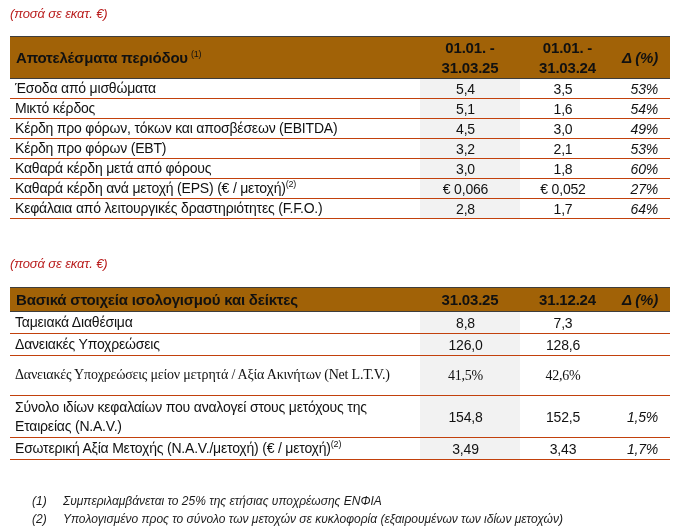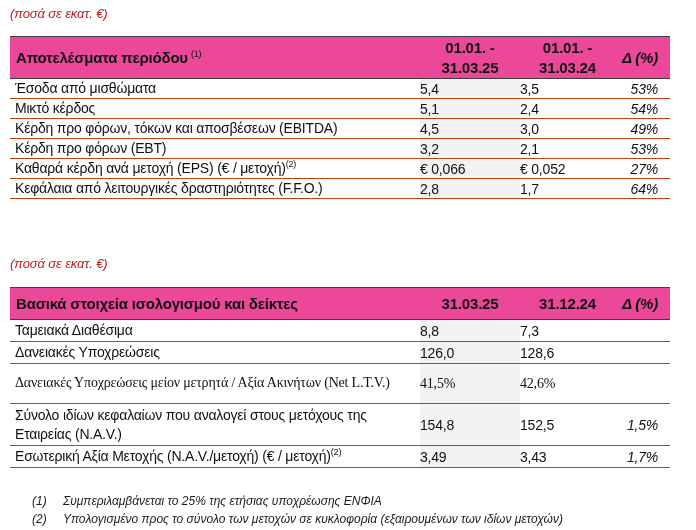--- a/index.html
+++ b/index.html
@@ -27,33 +27,33 @@
     position: absolute;
     left: 10px;
     width: 660px;
     border-collapse: collapse;
     table-layout: fixed;
   }
   #table1 { top: 36px; }
   #table2 { top: 287px; }
 
   .fin-table thead tr {
-    background: #ec4899;
+    background: #a16207;
     margin-top: 12px;
   }
   .fin-table thead td {
     border-top: 1.5px solid #3d3d3d;
     border-bottom: 1.5px solid #3d3d3d;
     vertical-align: middle;
     font-weight: bold;
     font-size: 15px;
     letter-spacing: -0.2px;
   }
   #table1 thead tr { height: 42px; }
-  #table2 thead tr { height: 32px; }
+  #table2 thead tr { height: 24px; }
 
   .fin-table td { vertical-align: middle; }
 
   .title-cell { text-align: left; padding-left: 6px; }
   .title-cell sup { font-size: 9px; font-weight: normal; margin-left: 3px; }
 
   .date-head { text-align: center; font-size: 14px; line-height: 1.3; }
   .date-head span { display: block; }
   .delta-head { text-align: right; padding-right: 12px; font-style: italic; }
 
@@ -63,25 +63,25 @@
     letter-spacing: -0.2px;
   }
   #table1 tbody tr { height: 20px; }
   #table2 tbody tr.h1 { height: 22px; }
   #table2 tbody tr.h2a { height: 40px; font-family: Liberation Serif, serif; }
   #table2 tbody tr.h2b { height: 42px; margin-left: 20px; }
 
   td.lbl { text-align: left; padding-left: 5px; line-height: 1.32; }
   td.lbl sup { font-size: 9px; }
   td.v1 {
-    text-align: left;
+    text-align: center;
     padding-right: 9px;
     background: #F2F2F2;
   }
-  td.v2 { text-align: left; padding-right: 9px; }
+  td.v2 { text-align: center; padding-right: 9px; }
   td.dlt {
     text-align: right;
     padding-right: 12px;
     font-style: italic;
   }
 
   .footnotes {
     position: absolute;
     left: 10px;
     top: 492px;
@@ -130,34 +130,40 @@
     <tbody>
       <tr>
         <td class="lbl">Έσοδα από μισθώματα</td>
         <td class="v1">5,4</td>
         <td class="v2">3,5</td>
         <td class="dlt">53%</td>
       </tr>
       <tr>
         <td class="lbl">Μικτό κέρδος</td>
         <td class="v1">5,1</td>
-        <td class="v2">2,4</td>
+        <td class="v2">1,6</td>
         <td class="dlt">54%</td>
       </tr>
       <tr>
         <td class="lbl">Κέρδη προ φόρων, τόκων και αποσβέσεων (EBITDA)</td>
         <td class="v1">4,5</td>
         <td class="v2">3,0</td>
         <td class="dlt">49%</td>
       </tr>
       <tr>
         <td class="lbl">Κέρδη προ φόρων (EBT)</td>
         <td class="v1">3,2</td>
         <td class="v2">2,1</td>
         <td class="dlt">53%</td>
+      </tr>
+      <tr>
+        <td class="lbl">Καθαρά κέρδη μετά από φόρους</td>
+        <td class="v1">3,0</td>
+        <td class="v2">1,8</td>
+        <td class="dlt">60%</td>
       </tr>
       <tr>
         <td class="lbl"><span>Καθαρά κέρδη ανά μετοχή (EPS) (€ / μετοχή)</span><sup>(2)</sup></td>
         <td class="v1">€ 0,066</td>
         <td class="v2">€ 0,052</td>
         <td class="dlt">27%</td>
       </tr>
       <tr>
         <td class="lbl">Κεφάλαια από λειτουργικές δραστηριότητες (F.F.O.)</td>
         <td class="v1">2,8</td>

